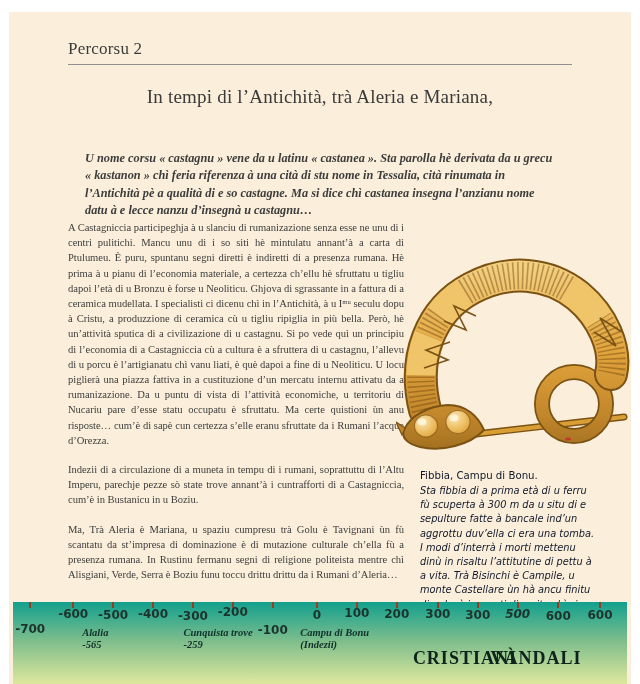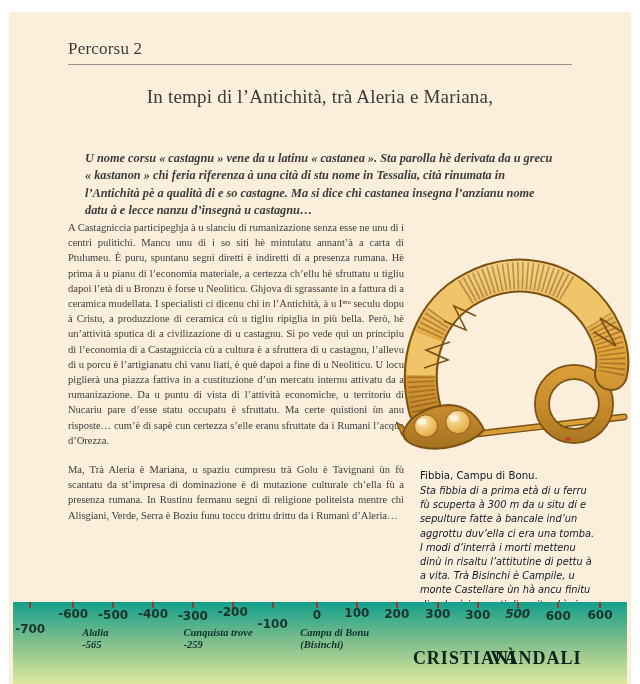--- a/index.html
+++ b/index.html
@@ -71,20 +71,21 @@
 <div class="rule"></div>
 
 <h1 class="title">
   <span>In tempi di l’Antichità, trà Aleria e Mariana,</span><br>
 </h1>
 
 <p class="intro">U nome corsu « castagnu » vene da u latinu « castanea ». Sta parolla hè derivata da u grecu « kastanon » chì feria riferenza à una cità di stu nome in Tessalia, cità rinumata in l’Antichità pè a qualità di e so castagne. Ma si dice chì castanea insegna l’anzianu nome datu à e lecce nanzu d’insegnà u castagnu…</p>
 
 <div class="bodycol">
   <p>A Castagniccia participeghja à u slanciu di rumanizazione senza esse ne unu di i centri pulitichi. Mancu unu di i so siti hè mintulatu annant’à a carta di Ptulumeu. È puru, spuntanu segni diretti è indiretti di a presenza rumana. Hè prima à u pianu di l’economia materiale, a certezza ch’ellu hè sfruttatu u tigliu dapoi l’età di u Bronzu è forse u Neoliticu. Ghjova di sgrassante in a fattura di a ceramica mudellata. I specialisti ci dicenu chì in l’Antichità, à u Iᵐᵘ seculu dopu à Cristu, a produzzione di ceramica cù u tigliu ripiglia in più bella. Però, hè un’attività sputica di a civilizazione di u castagnu. Si po vede quì un principiu di l’economia di a Castagniccia cù a cultura è a sfruttera di u castagnu, l’allevu di u porcu è l’artigianatu chì vanu liati, è què dapoi a fine di u Neoliticu. U locu piglierà una piazza fattiva in a custituzione d’un mercatu internu attivatu da a rumanizazione. Da u puntu di vista di l’attività economiche, u territoriu di Nucariu pare d’esse statu occupatu è sfruttatu. Ma certe quistioni ùn anu risposte… cum’è di sapè cun certezza s’elle eranu sfruttate da i Rumani l’acque d’Orezza.</p>
+  <p>Indezii di a circulazione di a muneta in tempu di i rumani, soprattuttu di l’Altu Imperu, parechje pezze sò state trove annant’à i cuntrafforti di a Castagniccia, cum’è in Bustanicu in u Boziu.</p>
   <p>Ma, Trà Aleria è Mariana, u spaziu cumpresu trà Golu è Tavignani ùn fù scantatu da st’impresa di dominazione è di mutazione culturale ch’ella fù a presenza rumana. In Rustinu fermanu segni di religione politeista mentre chì Alisgiani, Verde, Serra è Boziu funu toccu drittu drittu da i Rumani d’Aleria…</p>
 </div>
 
 <div class="figure">
   <svg width="238" height="218" viewBox="0 0 238 218">
     <defs>
       <linearGradient id="goldV" gradientUnits="userSpaceOnUse" x1="0" y1="10" x2="0" y2="195">
         <stop offset="0" stop-color="#F4CF7F"></stop>
         <stop offset="0.45" stop-color="#E2A53C"></stop>
         <stop offset="0.8" stop-color="#C2862B"></stop>
@@ -141,21 +142,21 @@
       <span class="tl-num" style="left: 9.8%; margin-top: 1px;">-600</span>
       <span class="tl-tick" style="left: 16.3%; background: rgb(156, 58, 40);"></span>
       <span class="tl-num" style="left: 16.3%; margin-top: 2px;">-500</span>
       <span class="tl-tick" style="left: 22.8%; background: rgb(156, 58, 40);"></span>
       <span class="tl-num" style="left: 22.8%; margin-top: 1px;">-400</span>
       <span class="tl-tick" style="left: 29.3%; background: rgb(156, 58, 40);"></span>
       <span class="tl-num" style="left: 29.3%; margin-top: 3px;">-300</span>
       <span class="tl-tick" style="left: 35.8%; background: rgb(156, 58, 40);"></span>
       <span class="tl-num" style="left: 35.8%; margin-top: -1px;">-200</span>
       <span class="tl-tick" style="left: 42.3%; background: rgb(156, 58, 40);"></span>
-      <span class="tl-num" style="left: 42.3%; margin-top: 11px;">-100</span>
+      <span class="tl-num" style="left: 42.3%; margin-top: 17px;">-100</span>
       <span class="tl-tick" style="left: 49.5%; background: rgb(156, 58, 40);"></span>
       <span class="tl-num" style="left: 49.5%; margin-top: 2px;">0</span>
       <span class="tl-tick" style="left: 56%; background: rgb(156, 58, 40);"></span>
       <span class="tl-num" style="left: 56%; margin-top: 0px;">100</span>
       <span class="tl-tick" style="left: 62.5%; background: rgb(156, 58, 40);"></span>
       <span class="tl-num" style="left: 62.5%; margin-top: 1px;">200</span>
       <span class="tl-tick" style="left: 69.2%; background: rgb(156, 58, 40);"></span>
       <span class="tl-num" style="left: 69.2%; margin-top: 1px;">300</span>
       <span class="tl-tick" style="left: 75.7%; background: rgb(156, 58, 40);"></span>
       <span class="tl-num" style="left: 75.7%; margin-top: 2px;">300</span>
@@ -170,20 +171,20 @@
       <div class="tl-event" style="left: 13.4%;">
         <div>Alalia</div>
         <div>-565</div>
       </div>
       <div class="tl-event" style="left: 33.4%;">
         <div>Cunquista trove</div>
         <div>-259</div>
       </div>
       <div class="tl-event" style="left: 52.4%;">
         <div>Campu di Bonu</div>
-        <div>(Bisinchi)</div>
+        <div>(Indezii)</div>
       </div>
     </div>
   <div>
       <span class="tl-period" style="left: 73.6%;">CRISTIANI</span>
       <span class="tl-period" style="left: 85.2%;">VÀNDALI</span>
     </div>
 </div>
 
 </body></html>

